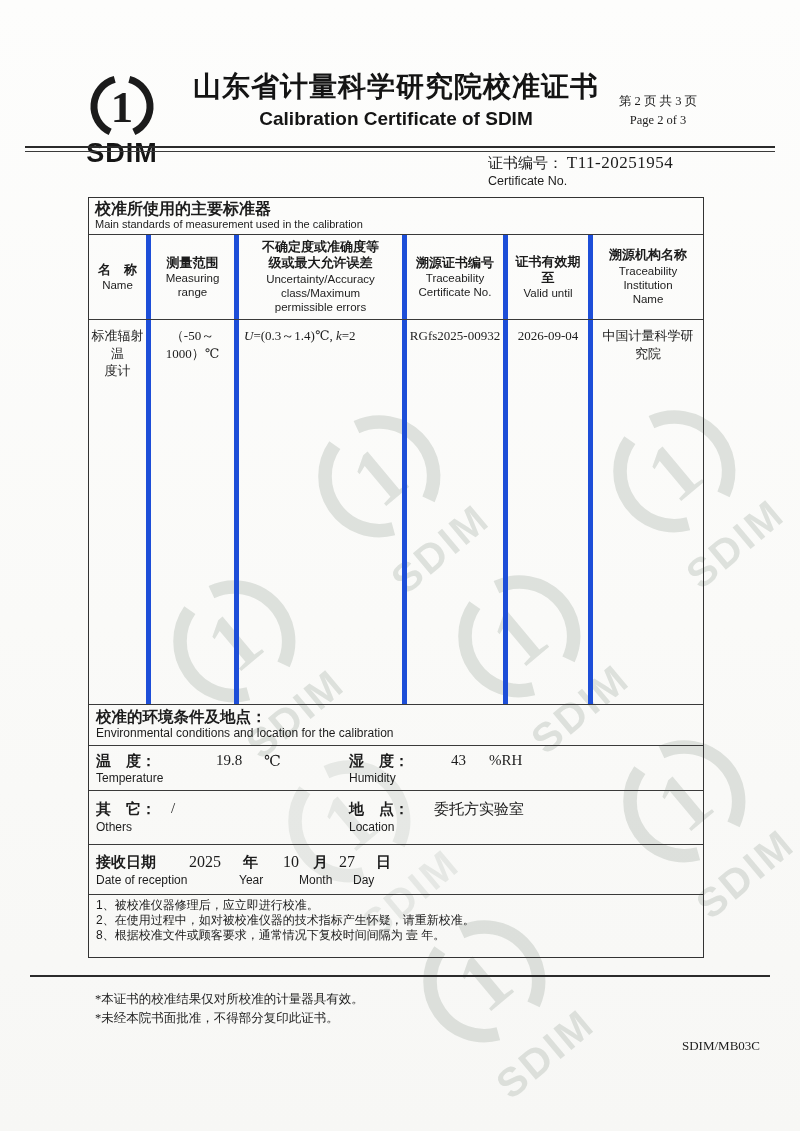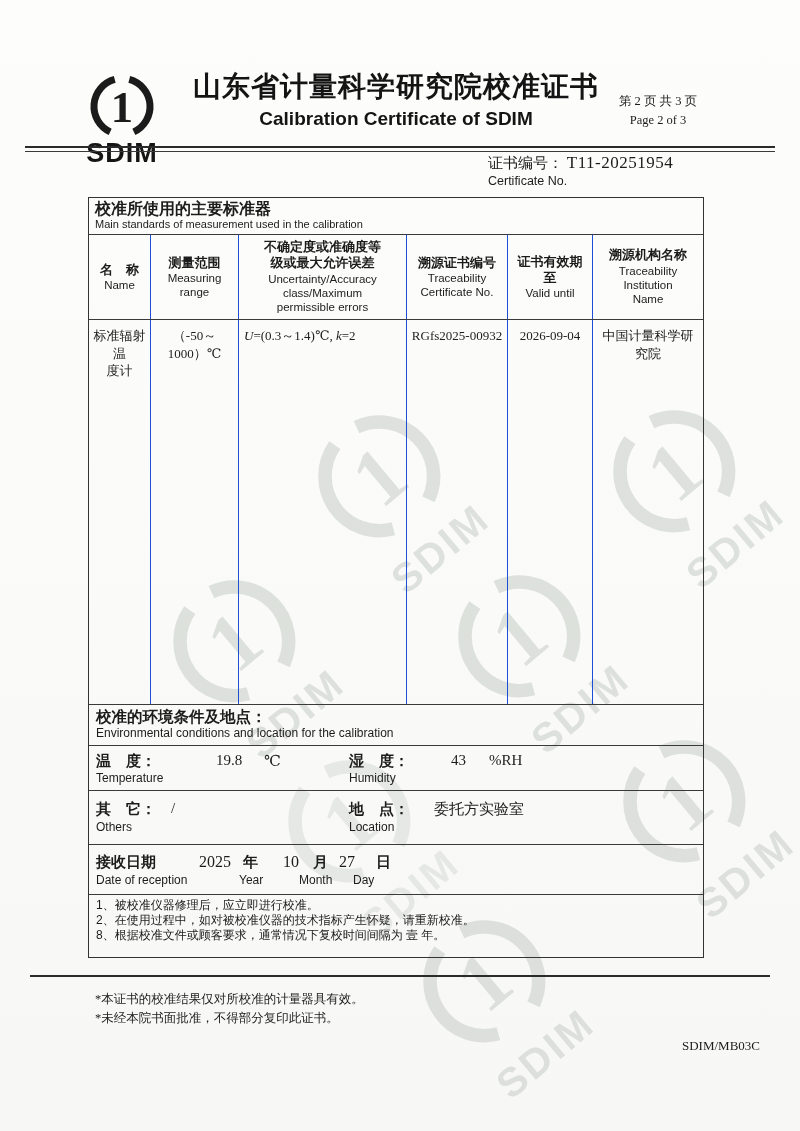--- a/index.html
+++ b/index.html
@@ -32,21 +32,21 @@
   
   .mainbox{left:88px;top:197px;width:616px;height:761px;border:1.5px solid #333;
            box-sizing:border-box;z-index:1;background:transparent;}
   .row{position:relative;box-sizing:border-box;border-top:1px solid #3a3a3a;}
   .row:first-child{border-top:none;}
   .r-title{height:36px;padding:2px 0 0 6px;}
   .r-title .cn{font-size:16px;font-weight:600;font-family:"Liberation Sans",sans-serif;line-height:1.1;}
   .r-title .en{font-size:11px;font-family:"Liberation Sans",sans-serif;line-height:1.2;}
   .r-head{height:85px;display:flex;}
   .r-data{height:385px;display:flex;}
-  .c{box-sizing:border-box;border-right:1px solid #1d4ed8;display:flex;flex-direction:column;
+  .c{box-sizing:border-box;border-right:5px solid #1d4ed8;display:flex;flex-direction:column;
      align-items:center;justify-content:center;text-align:center;padding:2px;}
   .c:last-child{border-right:none;flex:1;}
   .c1{width:62px;}.c2{width:88px;}.c3{width:168px;}.c4{width:101px;}.c5{width:85px;}
   .hc .cn{font-size:13px;font-weight:600;font-family:"Liberation Sans",sans-serif;
           line-height:1.25;white-space:pre-line;}
   .hc .en{font-size:11.5px;font-family:"Liberation Sans",sans-serif;line-height:1.25;white-space:pre-line;}
   .dc{justify-content:flex-start;padding-top:7px;font-size:13px;line-height:1.35;white-space:pre-line;}
   .dc.left{align-items:flex-start;text-align:center;padding-left:5px;padding-right:3px;}
   .it{font-style:italic;}
   
@@ -233,21 +233,21 @@
     <span class="abs lbl-cn" style="left:7px;top:9px;">其　它：</span>
     <span class="abs val" style="left:82px;top:9px;">/</span>
     <span class="abs lbl-en" style="left:7px;top:29px;">Others</span>
     <span class="abs lbl-cn" style="left:260px;top:9px;">地　点：</span>
     <span class="abs val" style="left:345px;top:9px;">委托方实验室</span>
     <span class="abs lbl-en" style="left:260px;top:29px;">Location</span>
   </div>
 
   <div class="row r-recv">
     <span class="abs lbl-cn" style="left:7px;top:8px;">接收日期</span>
-    <span class="abs val" style="left:110px;top:8px;font-size:16px;">2025</span>
+    <span class="abs val" style="left:100px;top:8px;font-size:16px;">2025</span>
     <span class="abs lbl-cn" style="left:154px;top:8px;">年</span>
     <span class="abs val" style="left:194px;top:8px;font-size:16px;">10</span>
     <span class="abs lbl-cn" style="left:224px;top:8px;">月</span>
     <span class="abs val" style="left:250px;top:8px;font-size:16px;">27</span>
     <span class="abs lbl-cn" style="left:287px;top:8px;">日</span>
     <span class="abs lbl-en" style="left:7px;top:28px;">Date of reception</span>
     <span class="abs lbl-en" style="left:150px;top:28px;">Year</span>
     <span class="abs lbl-en" style="left:210px;top:28px;">Month</span>
     <span class="abs lbl-en" style="left:264px;top:28px;">Day</span>
   </div>

